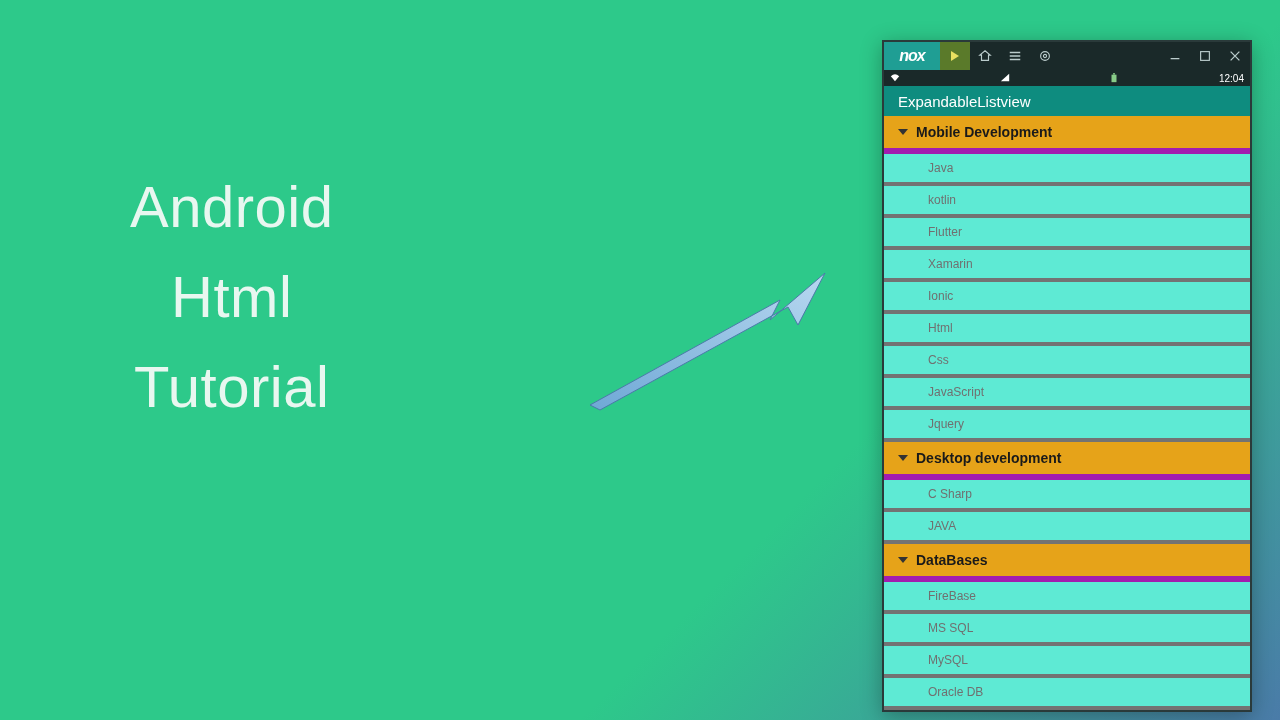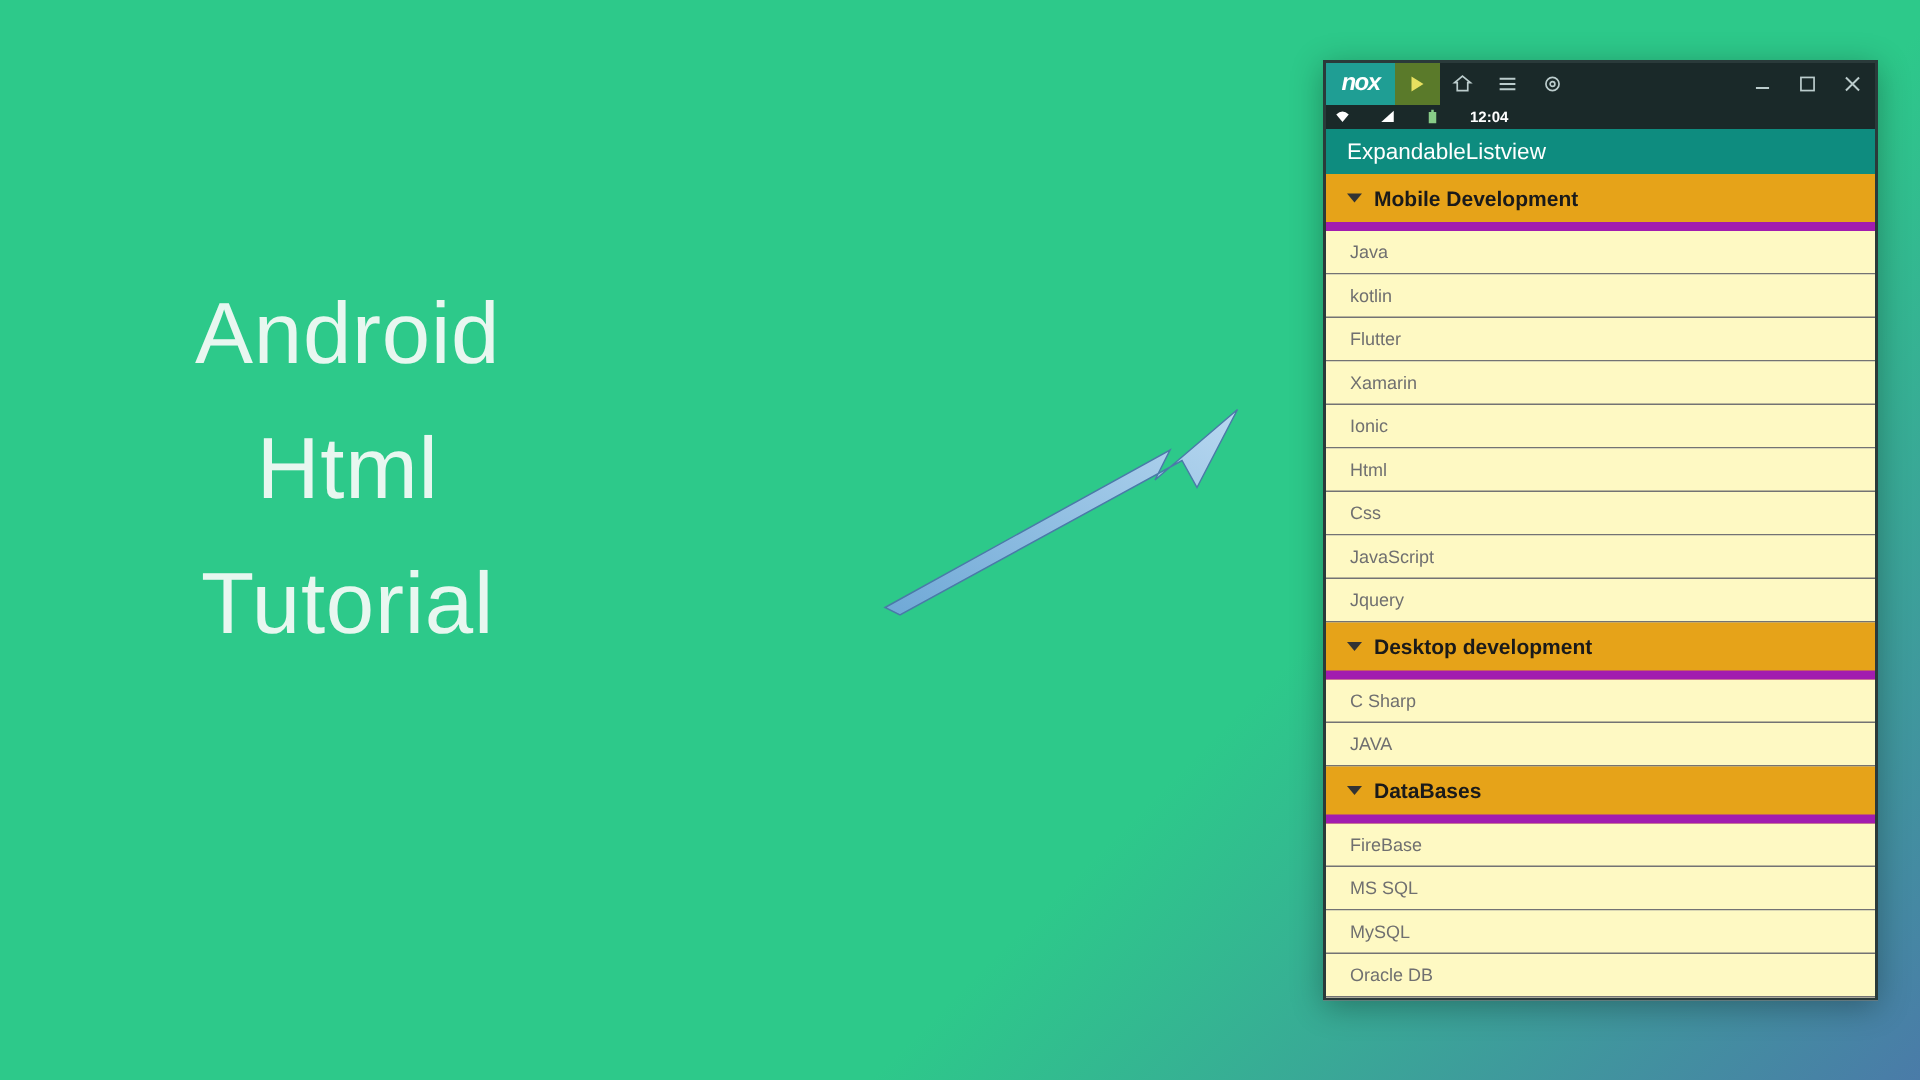--- a/index.html
+++ b/index.html
@@ -7,21 +7,21 @@
       width: 1280px;
       height: 720px;
       background: linear-gradient(135deg, #2dc98a 0%, #2dc98a 65%, #4a7ba8 100%);
       font-family: Arial, Helvetica, sans-serif;
       position: relative;
       overflow: hidden;
     }
     .title-block {
       position: absolute;
       left: 130px;
-      top: 178px;
+      top: 162px;
       color: #e8f7f0;
       font-size: 58px;
       font-weight: 400;
       line-height: 1.55;
       text-align: center;
       letter-spacing: 0.5px;
     }
     .arrow {
       position: absolute;
       left: 570px;
@@ -37,21 +37,21 @@
       box-shadow: 0 4px 20px rgba(0,0,0,0.3);
     }
     .window-titlebar {
       height: 28px;
       background: #1a2929;
       display: flex;
       align-items: center;
       color: #9ab;
     }
     .nox-logo {
-      width: 46px;
+      width: 56px;
       height: 28px;
       background: #1f9e94;
       display: flex;
       align-items: center;
       justify-content: center;
       color: #fff;
       font-weight: bold;
       font-size: 16px;
       font-style: italic;
       letter-spacing: -1px;
@@ -76,26 +76,25 @@
       justify-content: center;
       cursor: pointer;
       color: #bcc;
     }
     .win-btn svg { width: 14px; height: 14px; }
     .status-bar {
       height: 16px;
       background: #1a2929;
       display: flex;
       align-items: center;
-      justify-content: flex-start;
+      justify-content: space-between;
       padding: 0 6px;
       gap: 20px;
       color: #fff;
       font-size: 10px;
-      font-weight: bold;
     }
     .status-bar svg { width: 10px; height: 10px; fill: #fff; }
     .app-bar {
       height: 30px;
       background: #0e8c7f;
       color: #fff;
       display: flex;
       align-items: center;
       padding: 0 14px;
       font-size: 15px;
@@ -119,26 +118,26 @@
       position: absolute;
       left: 14px;
       top: 50%;
       transform: translateY(-50%);
       width: 0; height: 0;
       border-left: 5px solid transparent;
       border-right: 5px solid transparent;
       border-top: 6px solid #333;
     }
     .child-item {
-      background: #fef9c3;
+      background: #5eead4;
       color: #707070;
       font-size: 12px;
       font-weight: 500;
-      padding: 7px 12px 7px 16px;
-      border-bottom: 1px solid #737373;
+      padding: 7px 12px 7px 44px;
+      border-bottom: 4px solid #737373;
       cursor: pointer;
     }
   </style>
 </head>
 <body>
 
 <div class="title-block">
   <div>Android</div>
   <div>Html</div>
   <div>Tutorial</div>

